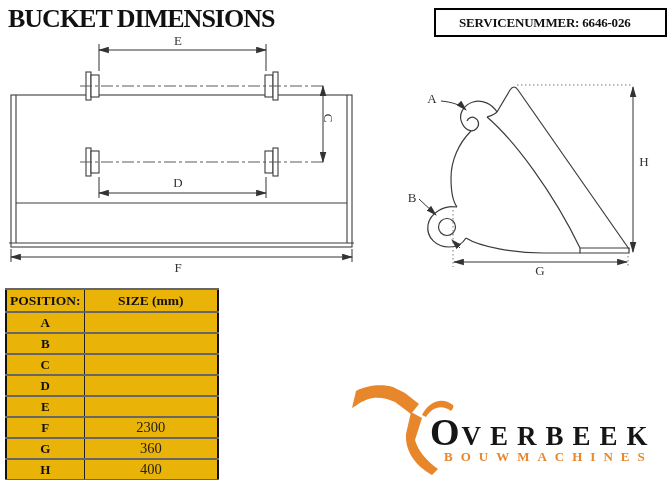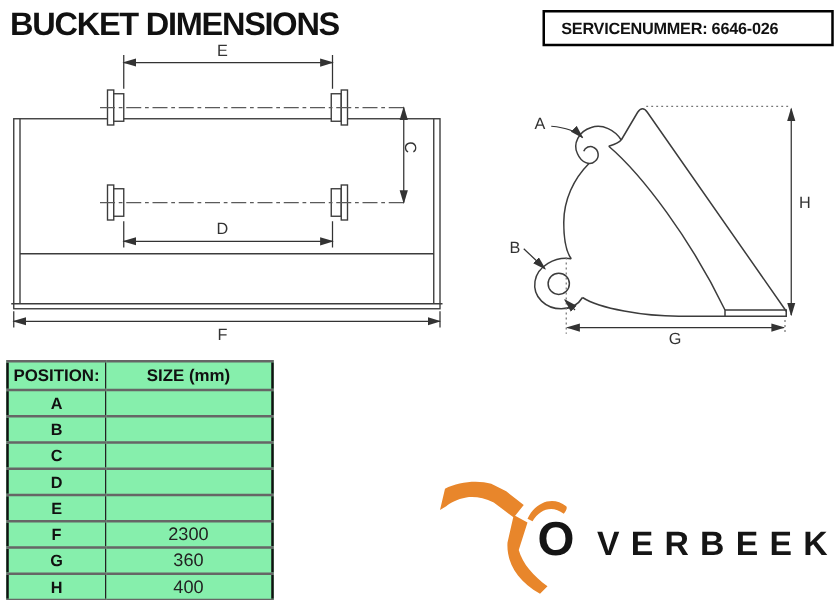--- a/index.html
+++ b/index.html
@@ -1,59 +1,59 @@
 <!DOCTYPE html>
 <html style="--orange: #E8862B;"><head>
 <meta charset="utf-8">
 <style>
   html,body{margin:0;padding:0;background:#fff;}
   #page{
     position:relative;width:672px;height:480px;background:#fff;overflow:hidden;
-    font-family:Liberation Sans, sans-serif;color:#111;
+    font-family:Liberation Serif, serif;color:#111;
   }
   
   .title{
     position:absolute;left:8px;top:4px;font-size:26px;font-weight:bold;
     letter-spacing:-1px;color:#111;white-space:nowrap;
   }
   
   .service-box{
     position:absolute;left:434px;top:8px;width:233px;height:29px;
     border:2px solid #000;box-sizing:border-box;display:flex;align-items:center;
   }
-  .service-box span{font-size:13px;font-weight:bold;padding-left:13px;white-space:nowrap;letter-spacing:-0.2px;}
+  .service-box span{font-size:13px;font-weight:bold;padding-left:23px;white-space:nowrap;letter-spacing:-0.2px;}
   
   svg.linework{position:absolute;left:0;top:0;}
   
   .dim{
     position:absolute;font-size:13px;color:#333;width:16px;text-align:center;
     line-height:14px;
   }
   .dim.rot{transform:rotate(90deg);}
   
   table.dims{
     position:absolute;left:5px;top:288px;width:212px;height:180px;
-    border-collapse:collapse;table-layout:fixed;background:#86efac;
+    border-collapse:collapse;table-layout:fixed;background:#eab308;
     border:2px solid #111;
   }
   table.dims col.c1{width:78px;}
   table.dims col.c2{width:134px;}
   table.dims th,table.dims td{
     border-top:2px solid #666;border-bottom:2px solid #666;
     border-left:1px solid #222;border-right:1px solid #222;
     text-align:center;vertical-align:middle;padding:0;height:19px;
   }
   table.dims th{font-size:13.5px;font-weight:bold;height:21px;}
   table.dims td.pos{font-size:13px;font-weight:bold;}
   table.dims td.size{font-size:14.5px;font-weight:normal;color:#222;}
   
   .logo-text{position:absolute;left:430px;top:413px;width:242px;}
   .logo-name{display:flex;align-items:baseline;color:#151515;}
   .logo-initial{font-size:38px;font-weight:bold;line-height:38px;}
-  .logo-rest{font-size:27px;font-weight:bold;letter-spacing:9px;margin-left:18px;}
+  .logo-rest{font-size:27px;font-weight:bold;letter-spacing:9px;margin-left:2px;}
   .logo-sub{font-size:13px;font-weight:bold;letter-spacing:8px;color:var(--orange,#E8862B);
     margin:-3px 0 0 14px;white-space:nowrap;}
   svg.logo-graphic{position:absolute;left:345px;top:376px;}
 </style>
 </head>
 <body>
 
 <div id="page">
 
   <div class="title">BUCKET DIMENSIONS</div>
@@ -201,15 +201,16 @@
       <path d="M7,32 L11,15 C22,9 38,8 48,11 L60,17 L74,28 L66,38 L50,26 C42,22 34,21 28,22 C21,23 14,27 12,29 Z"></path>
       <path d="M66,36 L77,42 L70,64 C73,75 82,85 93,93 L87,99 C69,89 60,74 61,58 Z"></path>
       <path d="M77,39 C83,26 97,20 108,29 C109,30 108,33 106,35 C97,28 87,31 81,41 Z"></path>
     </g>
   </svg>
   <div class="logo-text">
     <div class="logo-name">
       <span class="logo-initial">O</span>
       <span class="logo-rest">VERBEEK</span>
     </div>
+    <div class="logo-sub">BOUWMACHINES</div>
   </div>
 
 </div>
 
 </body></html>

